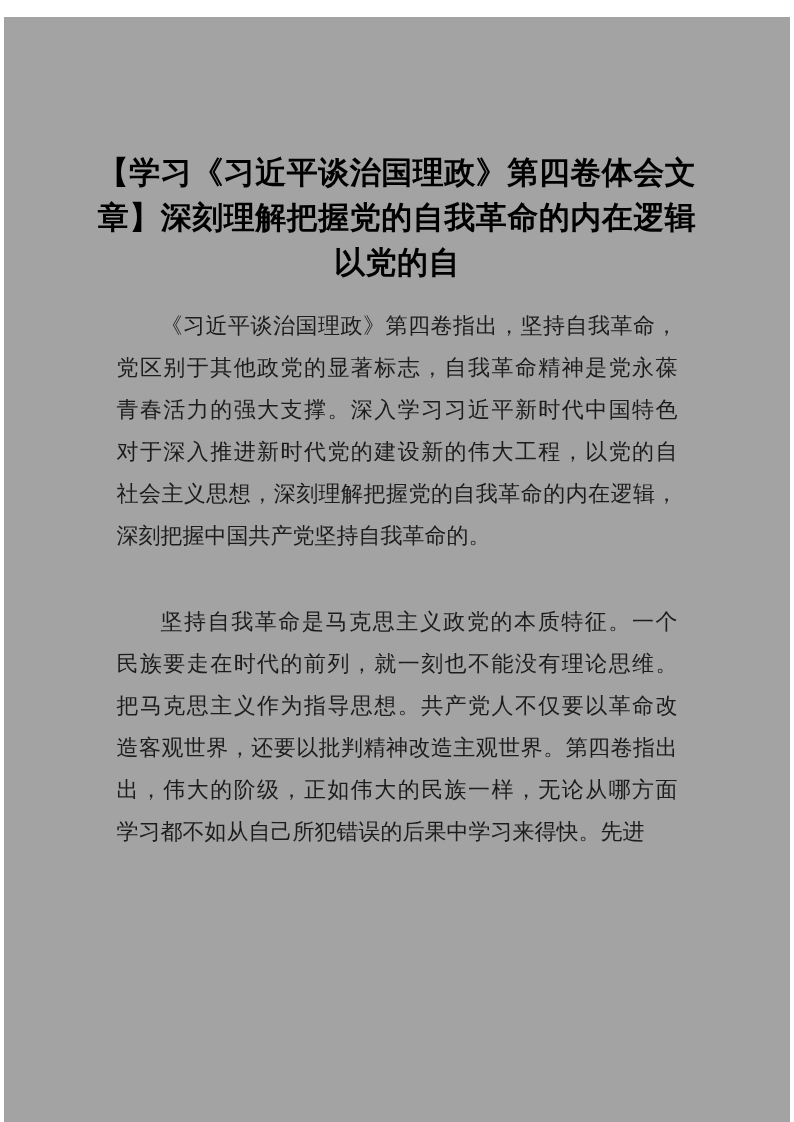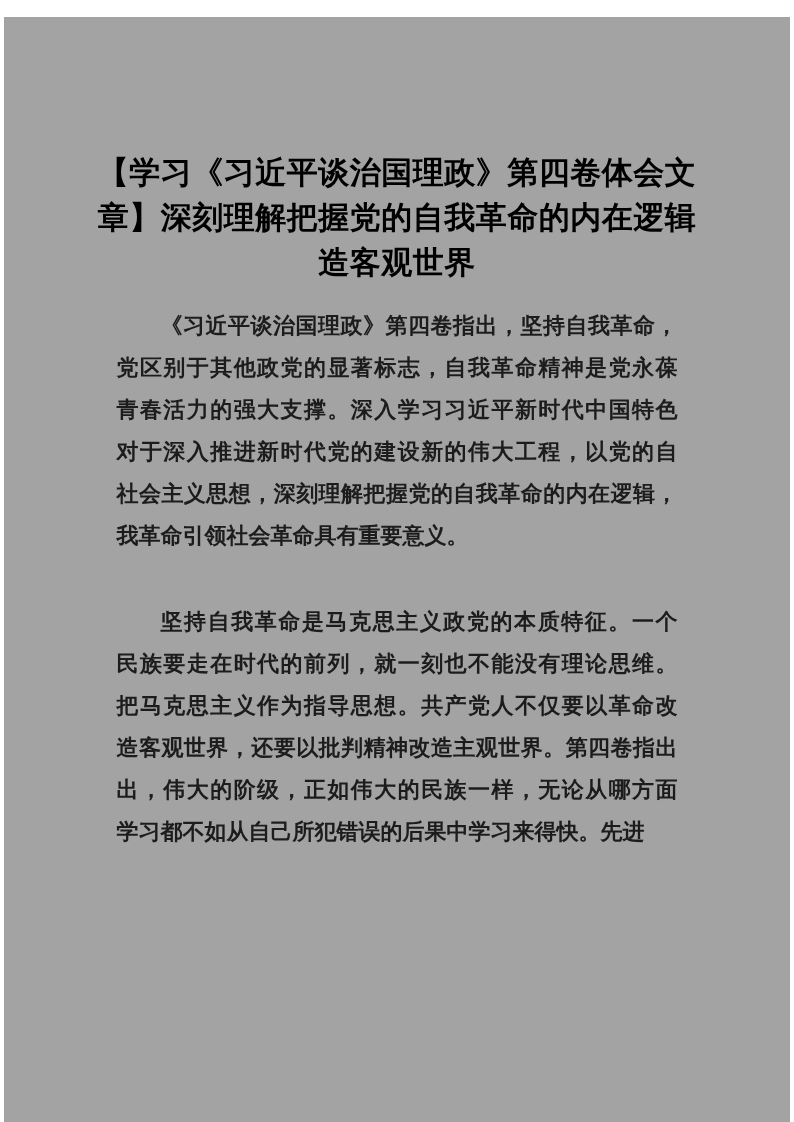--- a/index.html
+++ b/index.html
@@ -28,21 +28,21 @@
   .doc-title .line {
     text-align: center;
     white-space: nowrap;
   }
   .doc-body {
     width: 561px;
     margin: 20px auto 0 auto;
     font-family: "Liberation Serif", serif;
     font-size: 22px;
     color: #1c1c1c;
-    font-weight: 700;
+    font-weight: 400;
   }
   .paragraph {
     margin: 0;
     padding: 0;
   }
   .paragraph .line {
     line-height: 42px;
     text-align: justify;
     text-align-last: justify;
   }
@@ -56,31 +56,31 @@
     margin-top: 44px;
   }
 </style>
 </head>
 <body>
 
 <div class="page">
   <div class="doc-title">
       <div class="line">【学习《习近平谈治国理政》第四卷体会文</div>
       <div class="line">章】深刻理解把握党的自我革命的内在逻辑</div>
-      <div class="line">造客观世界</div>
+      <div class="line">以党的自</div>
     </div>
 
   <div class="doc-body">
     <div class="paragraph first">
         <div class="line">《习近平谈治国理政》第四卷指出，坚持自我革命，</div>
         <div class="line">党区别于其他政党的显著标志，自我革命精神是党永葆</div>
         <div class="line">青春活力的强大支撑。深入学习习近平新时代中国特色</div>
         <div class="line">对于深入推进新时代党的建设新的伟大工程，以党的自</div>
         <div class="line">社会主义思想，深刻理解把握党的自我革命的内在逻辑，</div>
-        <div class="line">我革命引领社会革命具有重要意义。</div>
+        <div class="line">深刻把握中国共产党坚持自我革命的。</div>
       </div>
 
     <div class="paragraph second">
         <div class="line">坚持自我革命是马克思主义政党的本质特征。一个</div>
         <div class="line">民族要走在时代的前列，就一刻也不能没有理论思维。</div>
         <div class="line">把马克思主义作为指导思想。共产党人不仅要以革命改</div>
         <div class="line">造客观世界，还要以批判精神改造主观世界。第四卷指出</div>
         <div class="line">出，伟大的阶级，正如伟大的民族一样，无论从哪方面</div>
         <div class="line">学习都不如从自己所犯错误的后果中学习来得快。先进</div>
       </div>

